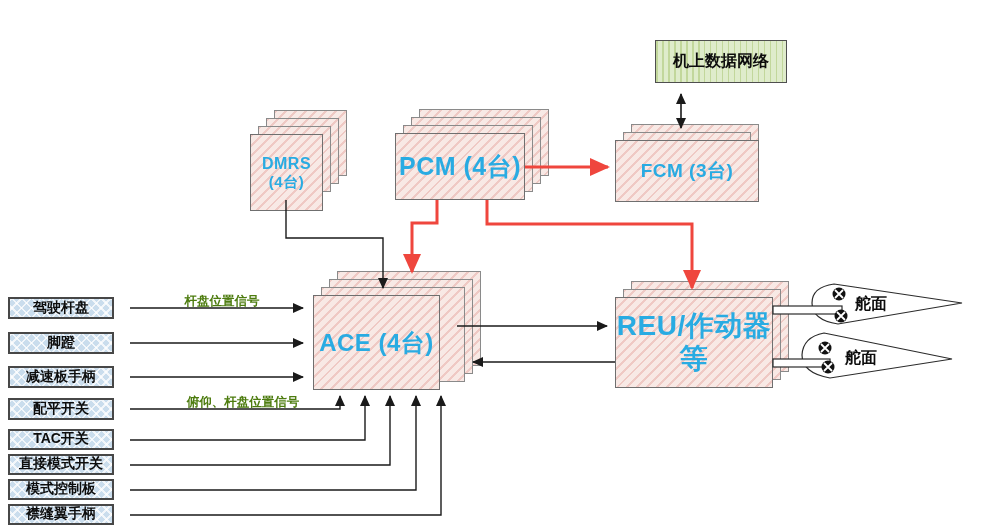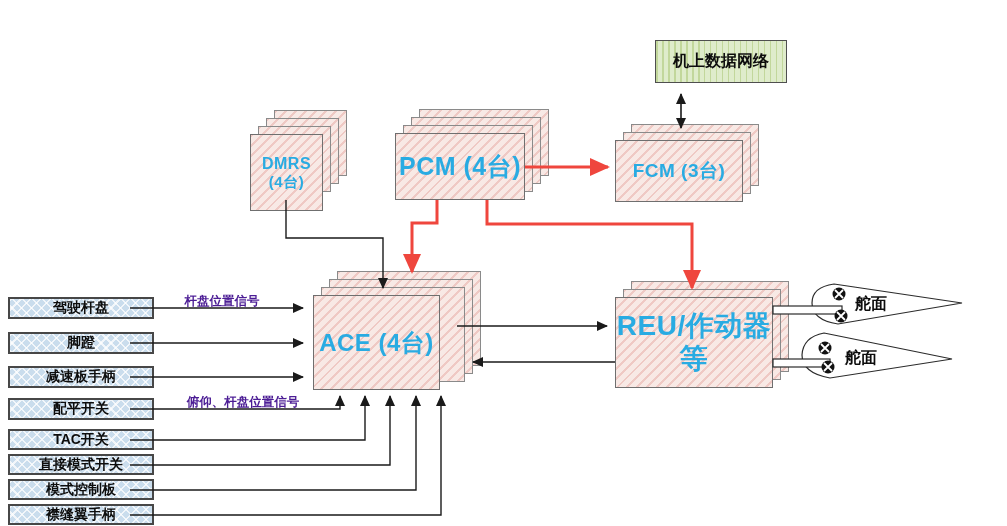--- a/index.html
+++ b/index.html
@@ -11,41 +11,41 @@
   .pbox{
     position:absolute;
     background:repeating-linear-gradient(135deg,#efc9c4 0 2px,#f8e9e5 2px 7px);
     border:1px solid #8a8a8a;
     box-sizing:border-box;
   }
   .pbox.front{display:flex;align-items:center;justify-content:center;flex-direction:column;border-color:#6f6f6f;}
   .modlabel{color:#29abe2;font-weight:bold;letter-spacing:.5px;text-align:center;line-height:1.15;}
   
   .ibox{
-    position:absolute;left:8px;width:146px;height:22px;
+    position:absolute;left:8px;width:106px;height:22px;
     background-color:#cadded;
     background-image:
       repeating-linear-gradient(45deg,rgba(255,255,255,.75) 0 1.5px,transparent 1.5px 7px),
       repeating-linear-gradient(135deg,rgba(255,255,255,.75) 0 1.5px,transparent 1.5px 7px);
     border:2px solid #474747;
     box-sizing:border-box;
-    display:flex;align-items:flex-start;justify-content:center;
+    display:flex;align-items:flex-end;justify-content:center;
     font-weight:bold;font-size:14px;color:#0d0d0d;
   }
   
   .gbox{
     position:absolute;left:615px;top:40px;width:132px;height:43px;
     background:repeating-linear-gradient(90deg,#c2d79b 0 1.5px,#dfeccb 1.5px 6px);
     border:1.5px solid #4f4f4f;box-sizing:border-box;
     display:flex;align-items:center;justify-content:center;
     font-weight:bold;font-size:16px;color:#0d0d0d;margin-left:40px;
   }
   .siglabel{
     position:absolute;z-index:3;text-align:center;
-    font-size:12.5px;font-weight:bold;color:#4c1d95;white-space:nowrap;
+    font-size:12.5px;font-weight:bold;color:#4d7c0f;white-space:nowrap;
     pointer-events:none;
   }
   .surflabel{
     position:absolute;z-index:3;text-align:center;
     font-size:16px;font-weight:bold;color:#0d0d0d;white-space:nowrap;
     pointer-events:none;
   }
   svg.overlay{position:absolute;left:0;top:0;z-index:2;}
   .layer-boxes{position:absolute;left:0;top:0;width:100%;height:100%;z-index:1;}
 </style>
@@ -75,21 +75,21 @@
       <div class="pbox" style="left:411px;top:117px;width:130px;height:67px"></div>
       <div class="pbox" style="left:403px;top:125px;width:130px;height:67px"></div>
       <div class="pbox front" style="left:395px;top:133px;width:130px;height:67px">
         <div class="modlabel" style="font-size:25px">PCM (4台)</div>
       </div>
     </div>
 
     <div>
       <div class="pbox" style="left:631px;top:124px;width:128px;height:62px"></div>
       <div class="pbox" style="left:623px;top:132px;width:128px;height:62px"></div>
-      <div class="pbox front" style="left:615px;top:140px;width:128px;height:62px">
+      <div class="pbox front" style="left:615px;top:140px;width:144px;height:62px">
         <div class="modlabel" style="font-size:19px">FCM (3台)</div>
       </div>
     </div>
 
     <div>
       <div class="pbox" style="left:337px;top:271px;width:144px;height:95px"></div>
       <div class="pbox" style="left:329px;top:279px;width:144px;height:95px"></div>
       <div class="pbox" style="left:321px;top:287px;width:144px;height:95px"></div>
       <div class="pbox front" style="left:313px;top:295px;width:127px;height:95px">
         <div class="modlabel" style="font-size:24px">ACE (4台)</div>

